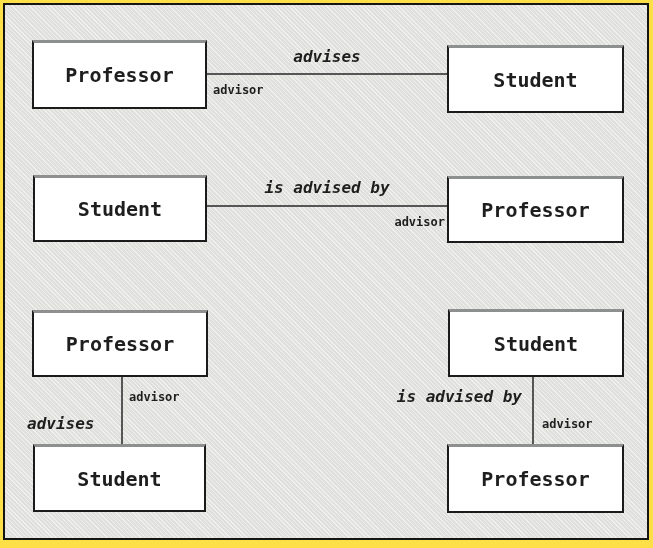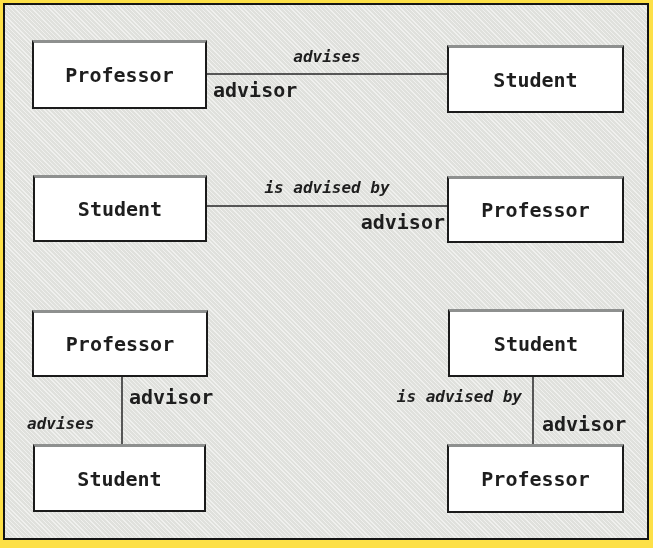--- a/index.html
+++ b/index.html
@@ -33,21 +33,21 @@
   .hline{position:absolute;height:2px;background:#565656;}
   .vline{position:absolute;width:2px;background:#565656;}
   .assoc-name{
     position:absolute;
     font-style:italic;
     font-size:16px;line-height:22px;
     white-space:nowrap;
   }
   .assoc-role{
     position:absolute;
-    font-size:20px;line-height:22px;
+    font-size:12px;line-height:22px;
     white-space:nowrap;
   }
   .t-center{text-align:center;}
   .t-right{text-align:right;}
 </style>
 </head>
 <body>
 
 <div id="canvas">
   <div id="frame">

